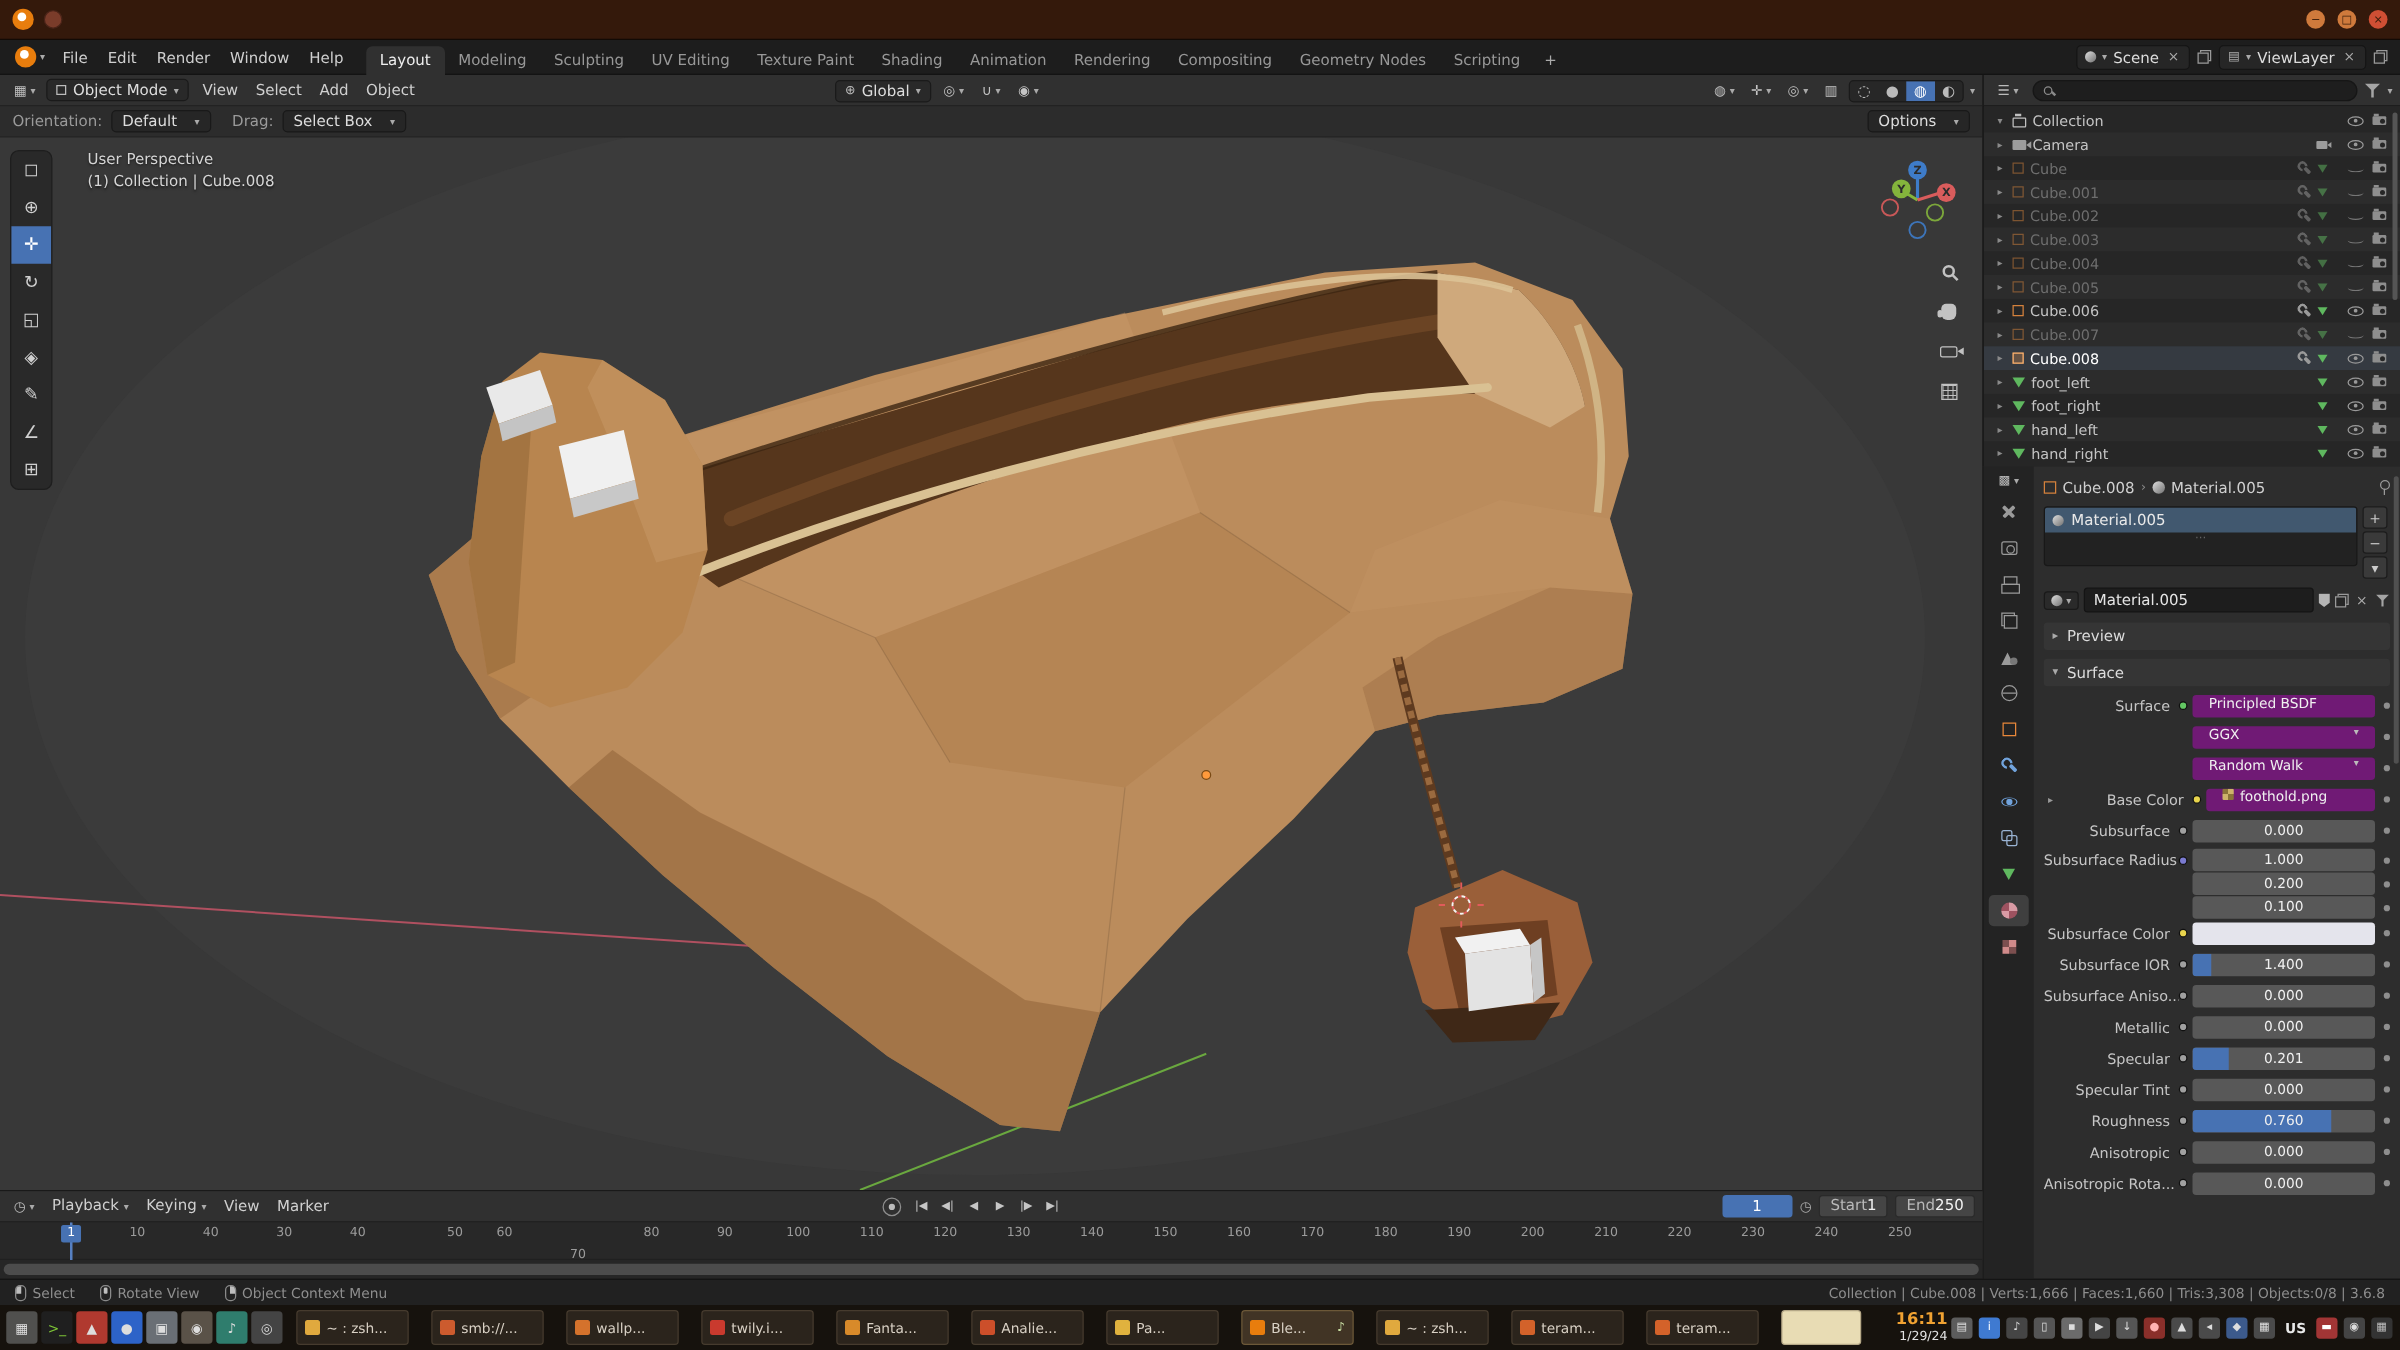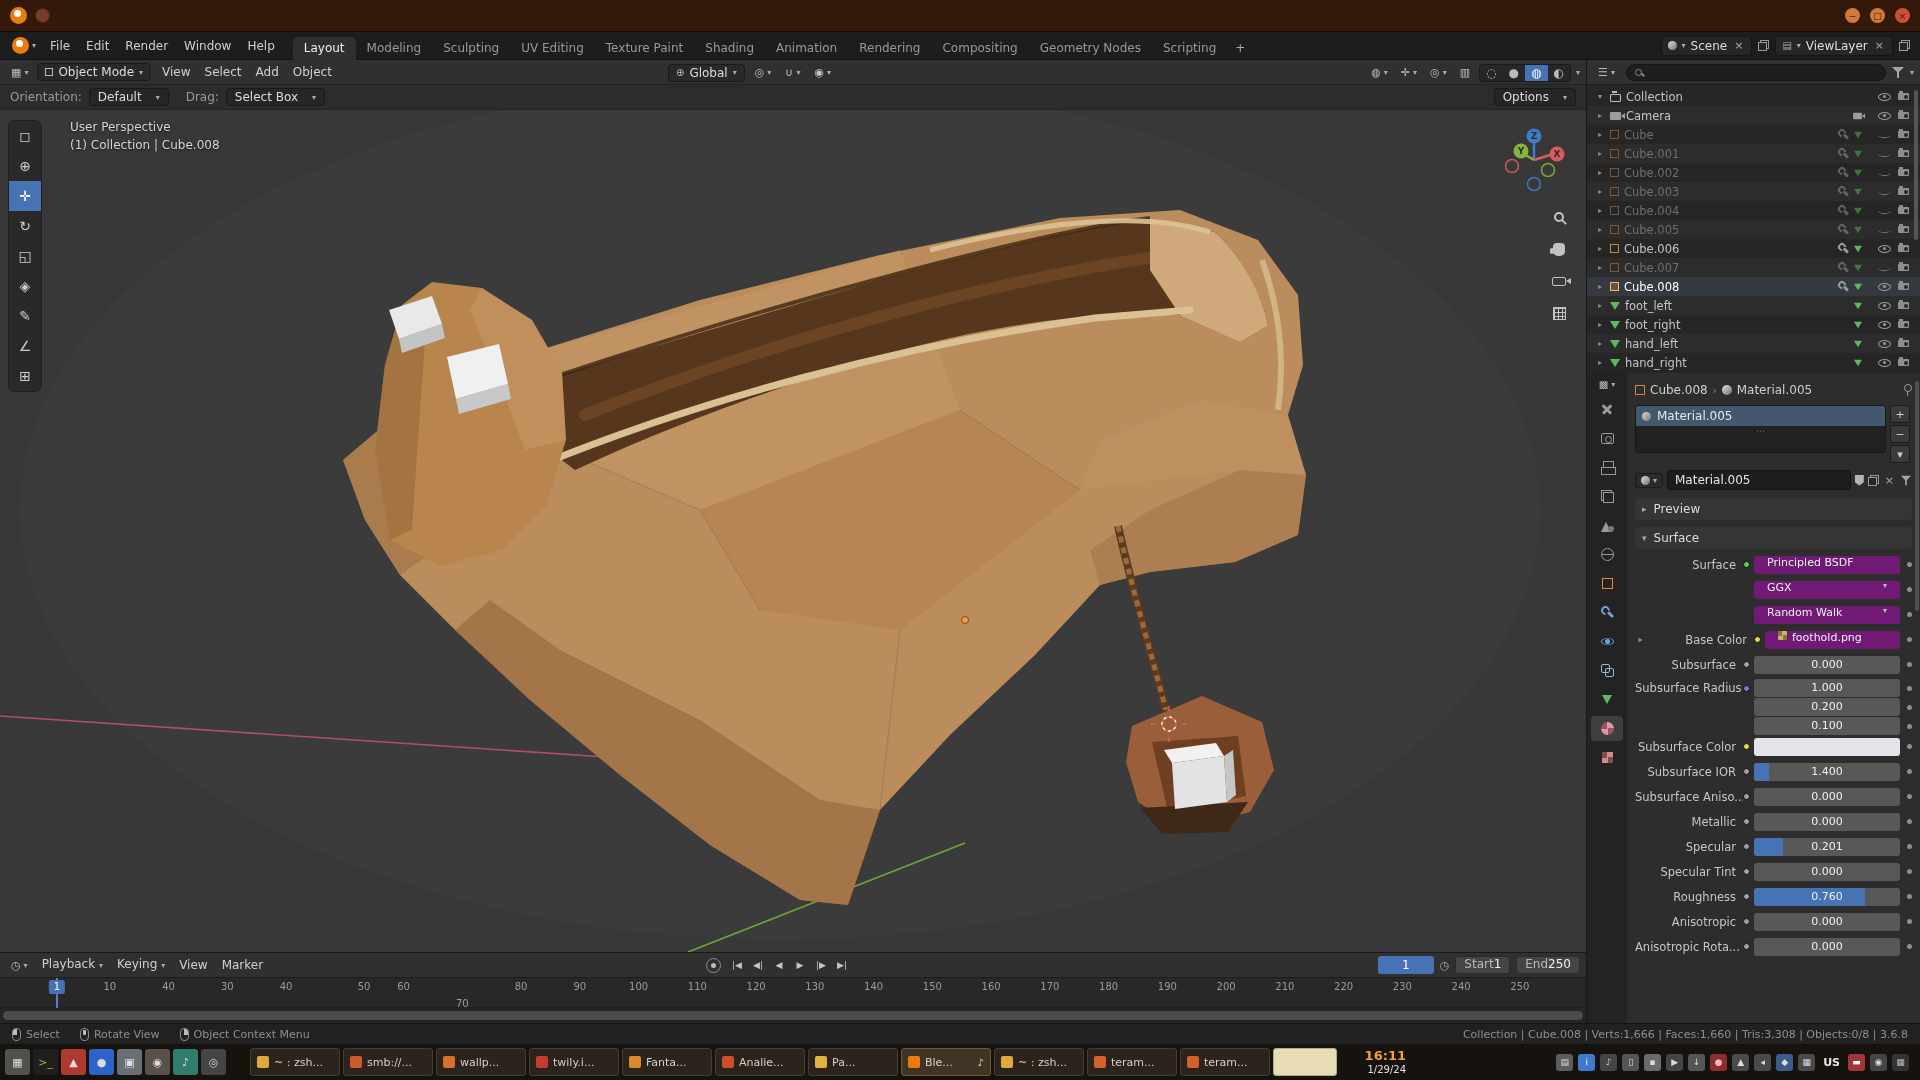--- a/index.html
+++ b/index.html
@@ -1178,21 +1178,21 @@
 
     <span class="launcher" style="background: rgb(80, 80, 78);">▦</span>
         <span class="launcher" style="background: rgb(31, 31, 31); color: rgb(126, 198, 54);">&gt;_</span>
         <span class="launcher" style="background: rgb(176, 57, 47);">▲</span>
         <span class="launcher" style="background: rgb(45, 99, 200);">●</span>
         <span class="launcher" style="background: rgb(106, 111, 117);">▣</span>
         <span class="launcher" style="background: rgb(90, 82, 72);">◉</span>
         <span class="launcher" style="background: rgb(47, 125, 109);">♪</span>
         <span class="launcher" style="background: rgb(68, 68, 68);">◎</span>
       </div>
-    <div style="display:flex;gap:3px;margin-left:21px">
+    <div style="display:flex;gap:18px;margin-left:8px">
 
         <span class="win-btn">
           <span class="wb-ic" style="background: rgb(224, 169, 62);"></span>
           <span class="wb-label">~ : zsh...</span>
 
         </span>
 
         <span class="win-btn">
           <span class="wb-ic" style="background: rgb(204, 91, 46);"></span>
           <span class="wb-label">smb://...</span>

